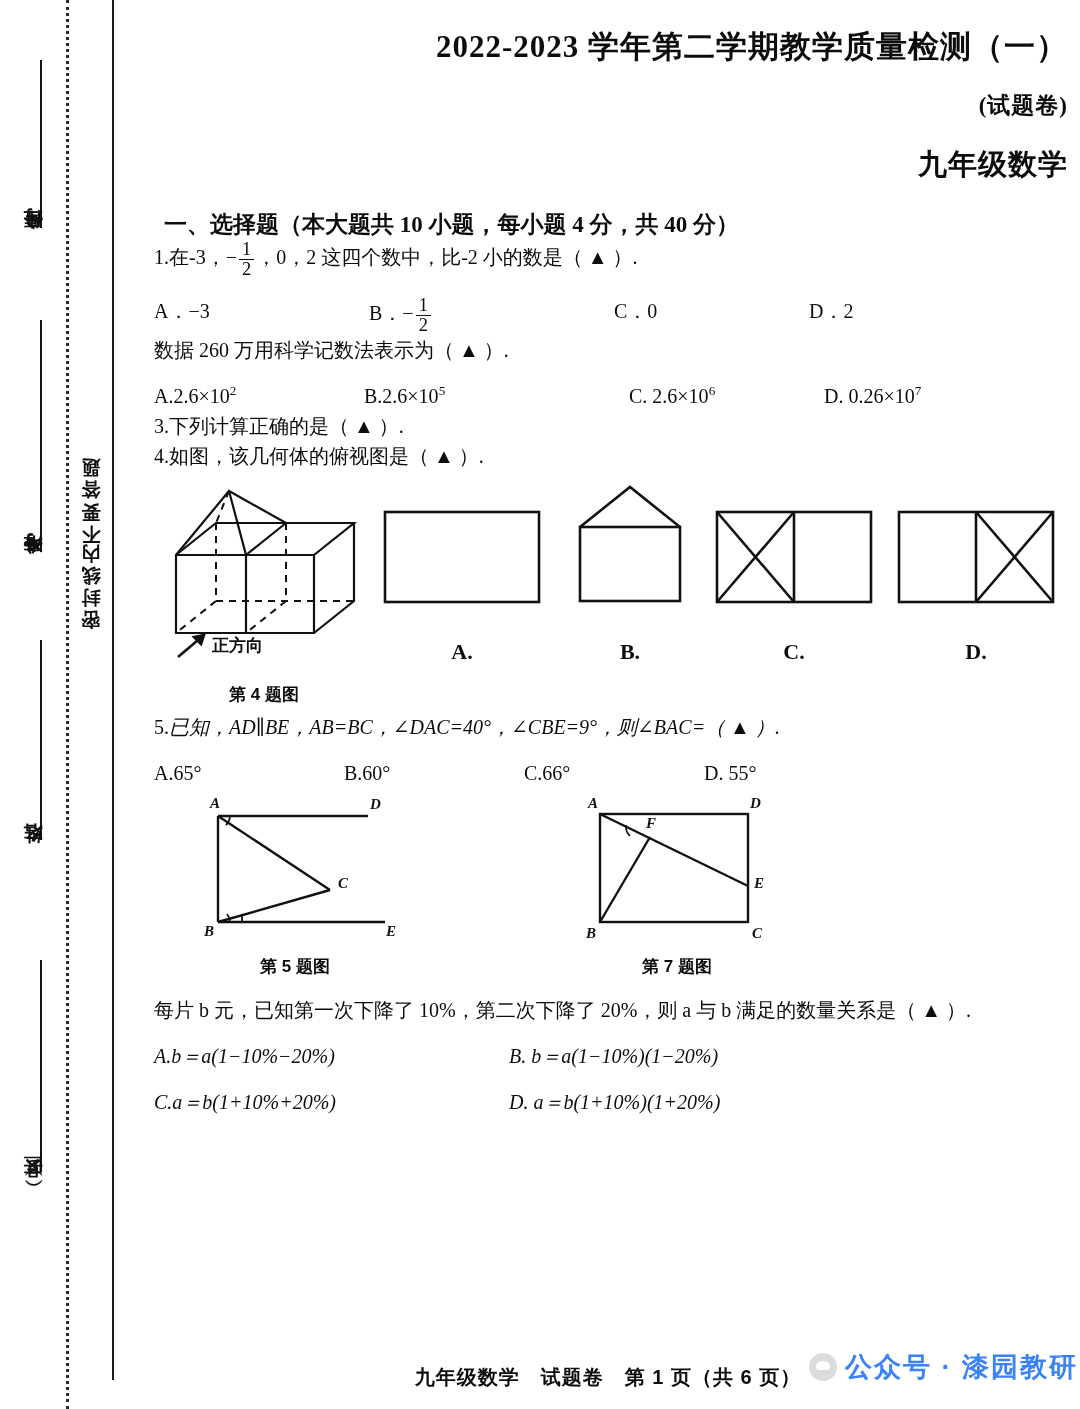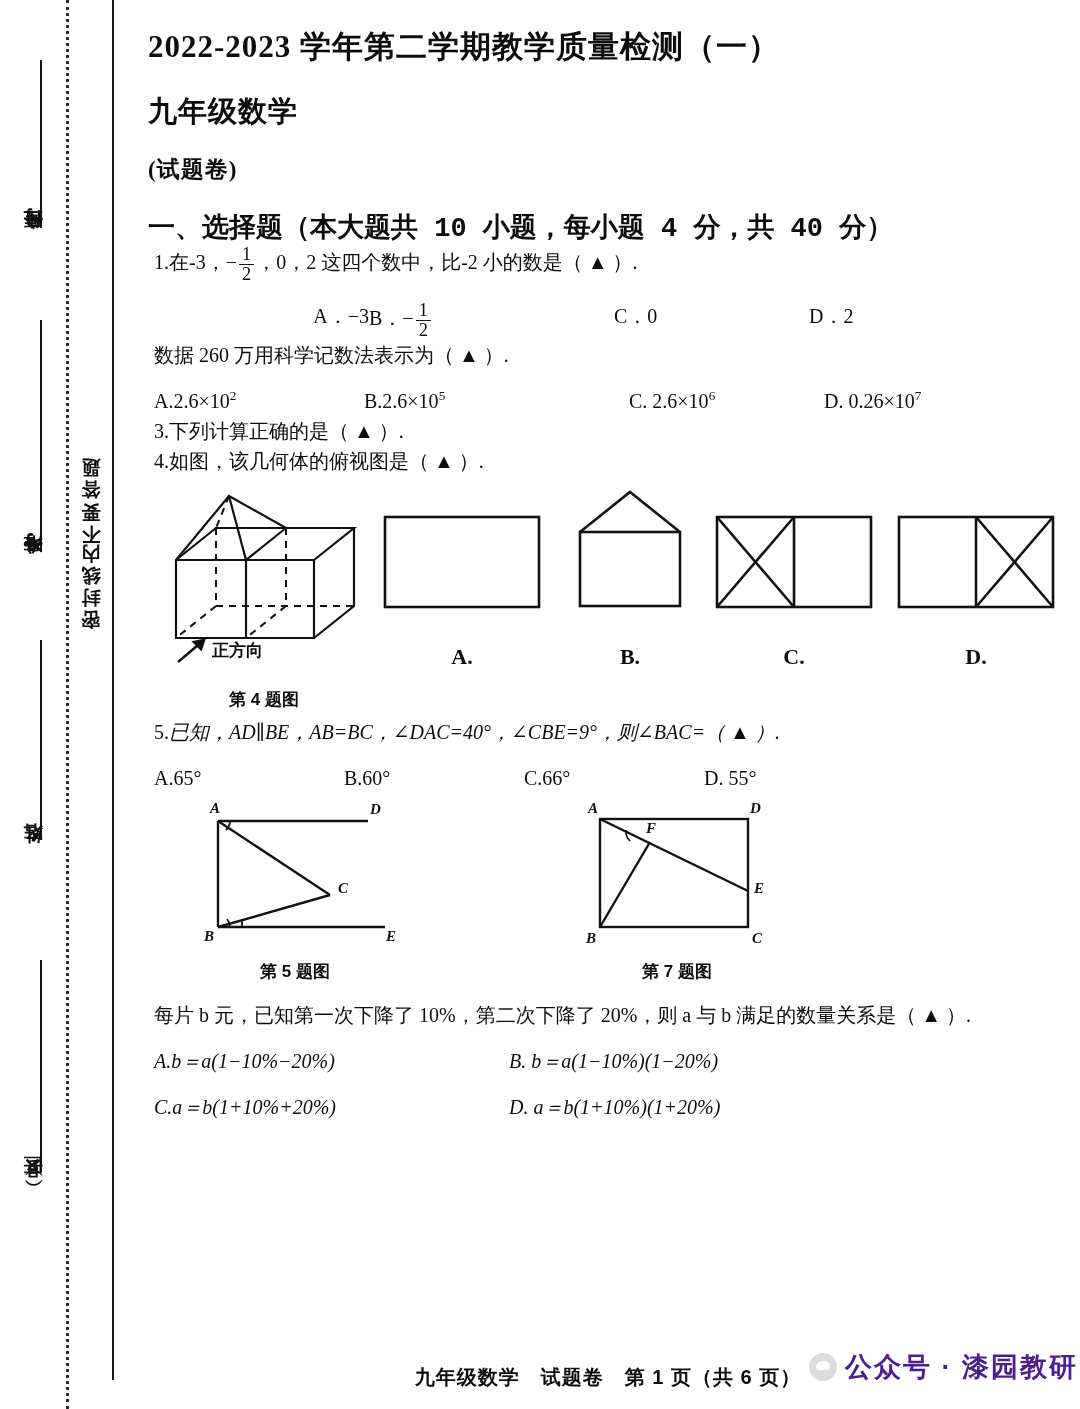--- a/index.html
+++ b/index.html
@@ -66,48 +66,48 @@
   #rule-cnty { left: 40px; top: 960px; height: 212px; }
 
   
   #paper {
     position: absolute;
     left: 148px; top: 0;
     width: 920px; height: 1409px;
   }
 
   .doc-title {
-    text-align: left;
+    text-align: right;
     font-family: "Liberation Serif", "DejaVu Serif", serif;
     font-weight: 700;
     letter-spacing: 1px;
   }
   #title-main  { font-size: 31px; margin-top: 26px; }
   #title-sub   { font-size: 29px; margin-top: 24px; }
   #title-paper { font-size: 23px; margin-top: 22px; }
 
   #section-one {
-    font-family: Liberation Mono, monospace;
-    font-weight: 700;
-    font-size: 27px;
+    font-family: Liberation Serif, serif;
+    font-weight: 700;
+    font-size: 23px;
     margin-top: 24px;
-    margin-left: 0;
+    margin-left: 16px;
   }
 
   .q { margin-left: 6px; font-size: 20px; line-height: 1.5; }
   .qtext { }
   .qline { display: block; }
 
   .opts {
     display: flex;
     margin-top: 16px;
     font-size: 20px;
   }
   .opt { white-space: nowrap; }
-  .w-q1 .opt:nth-child(1){ width: 215px; text-align: right; }
+  .w-q1 .opt:nth-child(1){ width: 215px; }
   .w-q1 .opt:nth-child(2){ width: 245px; }
   .w-q1 .opt:nth-child(3){ width: 195px; }
 
   .w-q2 .opt:nth-child(1){ width: 210px; }
   .w-q2 .opt:nth-child(2){ width: 265px; }
   .w-q2 .opt:nth-child(3){ width: 195px; }
 
   .w-q3 .opt:nth-child(1){ width: 215px; }
   .w-q3 .opt:nth-child(2){ width: 270px; }
   .w-q3 .opt:nth-child(3){ width: 185px; }
@@ -169,21 +169,21 @@
     font-family: "Liberation Sans", "DejaVu Sans", sans-serif;
     font-weight: 700;
     letter-spacing: 1px;
   }
   #watermark {
     position: absolute;
     right: -10px; bottom: 24px;
     display: flex;
     align-items: center;
     gap: 8px;
-    color: #4c1d95;
+    color: #3b82f6;
     font-size: 27px;
     font-family: "Liberation Sans", "DejaVu Sans", sans-serif;
     font-weight: 700;
     letter-spacing: 2px;
   }
   #wm-logo {
     width: 28px; height: 28px;
     border-radius: 50%;
     background: #dcdcdc;
     position: relative;
@@ -212,22 +212,22 @@
   <div class="vtext" id="label-seat">座位号</div>
   <div class="vtext" id="label-exam">准考号</div>
   <div class="vtext" id="label-name">姓名</div>
   <div class="vtext" id="label-county">县（区）</div>
   <div class="vtext" id="seal-phrase">密封线内不要答题</div>
 </div>
 
 <div id="paper">
 
   <div class="doc-title" id="title-main">2022-2023 学年第二学期教学质量检测（一）</div>
+  <div class="doc-title" id="title-paper">(试题卷)</div>
   <div class="doc-title" id="title-sub">九年级数学</div>
-  <div class="doc-title" id="title-paper">(试题卷)</div>
 
   <div id="section-one">一、选择题（本大题共 10 小题，每小题 4 分，共 40 分）</div>
 
   <div class="q">
     <div class="qtext">
       <span>1.</span><span>在-3，</span><span>−</span><span class="frac"><span class="num">1</span><span class="den">2</span></span><span>，0，2 这四个数中，比-2 小的数是（ ▲ ）.</span>
     </div>
     <div class="opts w-q1">
       <div class="opt"><span>A．</span><span>−3</span></div>
       <div class="opt"><span>B．</span><span>−</span><span class="frac"><span class="num">1</span><span class="den">2</span></span></div>

